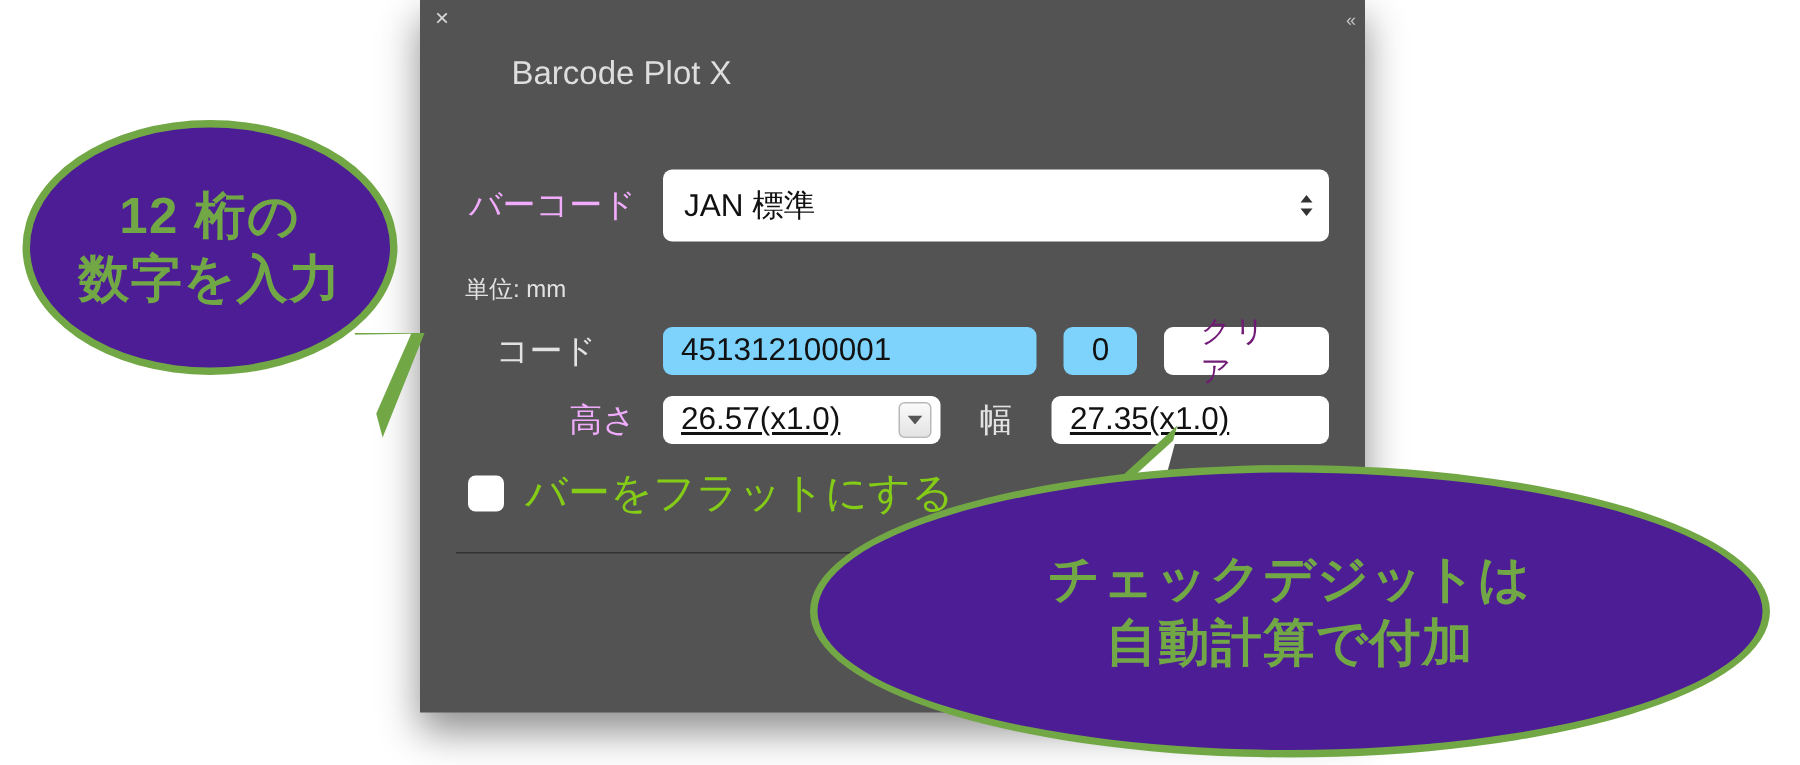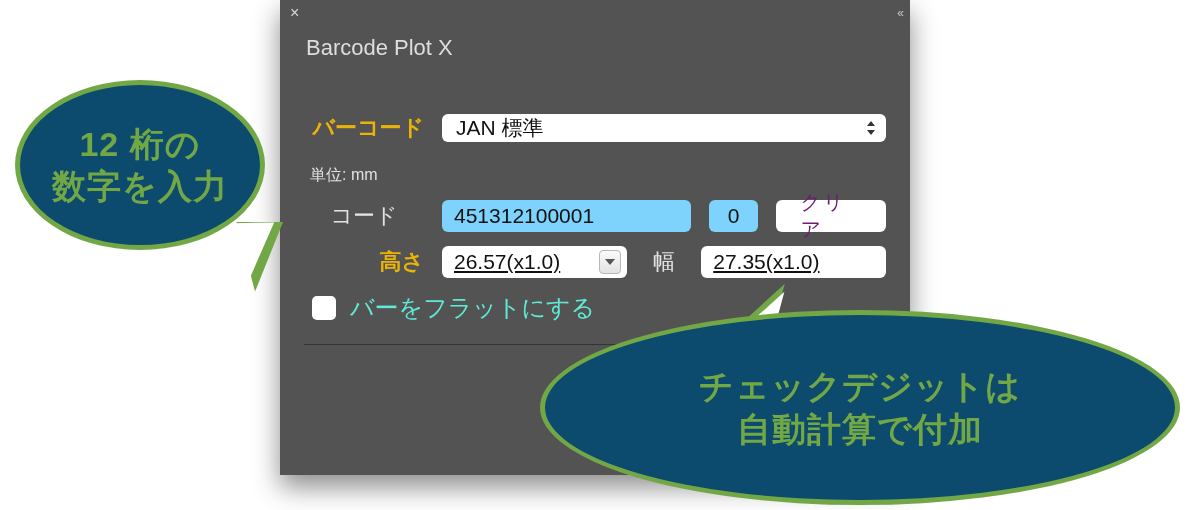--- a/index.html
+++ b/index.html
@@ -32,22 +32,23 @@
     justify-content: space-between;
     padding: 0 10px;
     box-sizing: border-box;
     color: #d8d8d8;
   }
   .panel-close { font-size: 16px; color:#d8d8d8; line-height:1; }
   .panel-collapse { font-size: 12px; letter-spacing:-4px; color:#c8c8c8; }
   .panel-tabs {
     height: 50px;
     display: flex;
-    align-items: flex-start;
+    align-items: center;
     padding-left: 8px;
+    margin-left: 35px;
   }
   .tab {
     background: #535353;
     color: #dedede;
     padding: 10px 18px 12px 18px;
     font-size: 22px;
     margin-bottom: -1px;
     border-bottom: 2px solid transparent;
   }
   .panel-body {
@@ -57,43 +58,42 @@
   }
   .row {
     display: flex;
     align-items: center;
     margin: 14px 0;
     gap: 18px;
   }
   .row .label {
     width: 120px;
     text-align: right;
-    color: #eab308;
+    color: #f0abfc;
     white-space: nowrap;
     flex-shrink: 0;
-    font-weight: bold;
   }
   .row .label-wide {
     width: 120px;
     text-align: center;
     color: #e2e2e2;
     white-space: nowrap;
     flex-shrink: 0;
   }
   .unit-line {
     font-size: 16px;
     color: #e2e2e2;
     margin-top: 22px;
     margin-bottom: 10px;
     margin-left: 6px;
   }
   .select {
     position: relative;
     flex: 1 1 auto;
-    height: 28px;
+    height: 48px;
     background: #ffffff;
     border-radius: 6px;
     display: flex;
     align-items: center;
     padding: 0 34px 0 14px;
     color: #111;
     font-size: 21px;
     box-sizing: border-box;
   }
   .select .caret {
@@ -160,30 +160,30 @@
     box-sizing:border-box;
   }
   .dd-height { width: 190px; }
   .dd-width  { width: 190px; }
   .checkbox-row {
     display:flex; align-items:center; gap:14px; margin-top:12px; margin-left:8px;
   }
   .chkbox {
     width: 24px; height: 24px; background:#ffffff; border-radius:5px;
   }
-  .chkbox-label { font-size: 24px; color:#5eead4; }
+  .chkbox-label { font-size: 28px; color:#84cc16; }
   .divider {
     height:1px; background:#333; margin-top:20px;
   }
 
   
   .callout {
     position: absolute;
     border: 5px solid #72a746;
-    background: #0c4a6e;
+    background: #4c1d95;
     color: #72a746;
     font-weight: 700;
     text-align: center;
     display:flex; align-items:center; justify-content:center;
     line-height: 1.25;
     box-sizing: border-box;
   }
   .callout .txt { white-space: pre-line; }
   .c1 {
     left: 15px; top: 80px;

